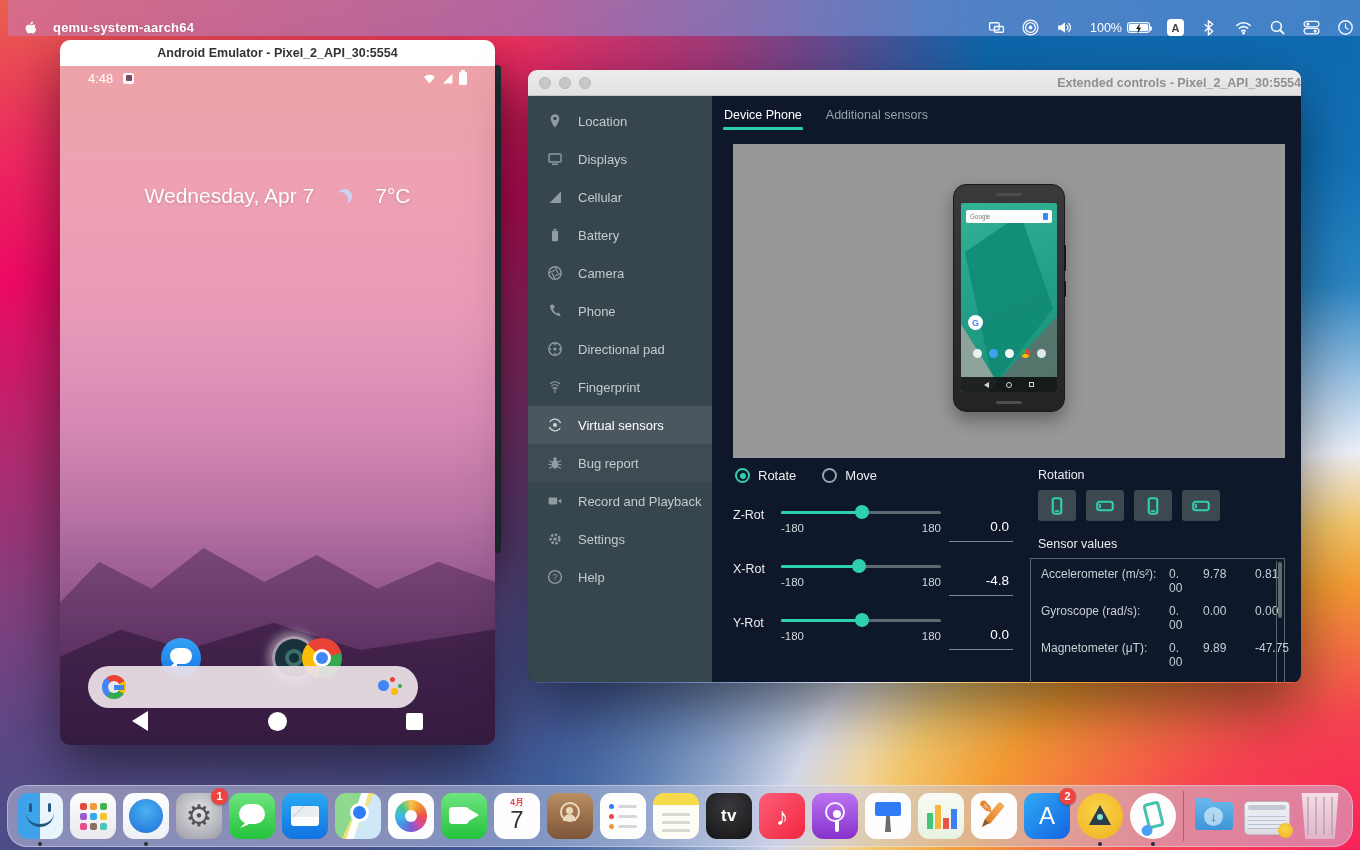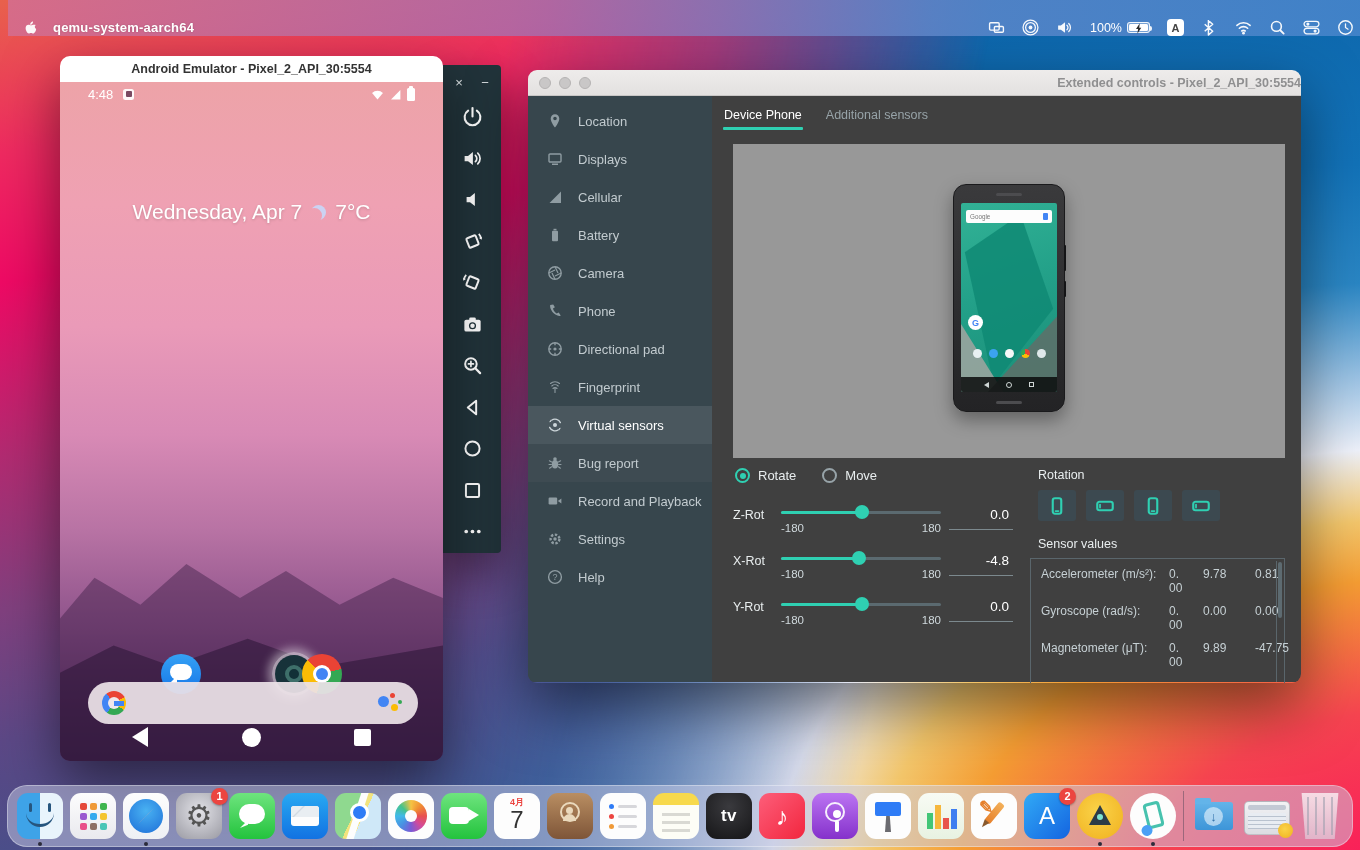--- a/index.html
+++ b/index.html
@@ -26,38 +26,38 @@
   .mb-ico{width:17px;height:17px;color:#fff;opacity:.95}
   .mb-batt-group{display:flex;align-items:center;gap:5px}
   .mb-batt-label{font-size:12.5px}
   .mb-batt{position:relative;width:23px;height:11px;border:1px solid rgba(255,255,255,.9);border-radius:3px;background:rgba(255,255,255,.25)}
   .mb-batt::before{content:"";position:absolute;inset:1px;background:#fff;border-radius:1.5px}
   .mb-batt::after{content:"";position:absolute;right:-3px;top:3px;width:2px;height:5px;background:rgba(255,255,255,.9);border-radius:0 2px 2px 0}
   .mb-bolt{position:absolute;left:5px;top:-1px;width:12px;height:13px;color:#2c2c2c;z-index:2}
   .mb-input{width:17px;height:17px;border-radius:4px;background:#fff;color:#444;font-weight:700;font-size:11px;display:flex;align-items:center;justify-content:center}
 
   
-  .emu-shell{position:absolute;left:60px;top:56px;width:383px;border-radius:10px;box-shadow:0 22px 55px rgba(0,0,0,.5);z-index:10}
+  .emu-shell{position:absolute;left:60px;top:40px;width:435px;border-radius:10px;box-shadow:0 22px 55px rgba(0,0,0,.5);z-index:10}
   .emu-titlebar{height:26px;background:#fff;border-radius:10px 10px 0 0;display:flex;align-items:center;justify-content:center;
     color:#333;font-size:12.5px;font-weight:700}
   .emu-screen{position:relative;height:679px;border-radius:0 0 10px 10px;overflow:hidden;
     background:linear-gradient(180deg,#eda3a8 0%,#efa1b3 18%,#ea9ab8 36%,#d88ab5 52%,#b873a4 66%,#8e538b 80%,#63366b 92%,#4b2a57 100%)}
   .mountain1{position:absolute;inset:0;background:rgba(62,31,70,.45);
     clip-path:polygon(0 79%,9% 73%,21% 77%,33% 71%,47% 76%,59% 72%,73% 77%,87% 73%,100% 76%,100% 100%,0 100%)}
   .mountain2{position:absolute;inset:0;background:rgba(42,20,52,.55);
     clip-path:polygon(0 87%,14% 83%,29% 86%,49% 82%,69% 86%,100% 83%,100% 100%,0 100%)}
   .emu-status{position:absolute;left:0;top:0;right:0;height:24px;display:flex;align-items:center;padding:0 28px;color:#fff}
   .emu-time{font-size:13px}
   .emu-notif{width:11px;height:11px;margin-left:10px;border-radius:2.5px;background:rgba(255,255,255,.92);position:relative}
   .emu-notif::after{content:"";position:absolute;inset:2.5px;background:#7a4a62;border-radius:1px}
   .emu-status-right{margin-left:auto;display:flex;align-items:center;gap:5px}
   .st-ico{width:13px;height:13px;color:#fff}
   .st-batt{width:8px;height:13px;background:#fff;border-radius:1.5px;position:relative}
   .st-batt::before{content:"";position:absolute;top:-2px;left:2px;right:2px;height:2px;background:#fff;border-radius:1px 1px 0 0}
-  .emu-clock{position:absolute;left:0;right:0;top:118px;display:flex;align-items:center;justify-content:center;gap:9px;
+  .emu-clock{position:absolute;left:0;right:0;top:118px;display:flex;align-items:center;justify-content:center;gap:23px;
     color:#fff;font-size:21px;font-weight:400;text-shadow:0 1px 3px rgba(0,0,0,.18)}
   .moon{display:inline-block;width:15px;height:15px;border-radius:50%;box-shadow:inset -4px 3px 0 0 #ccd2f2}
   .home-icons{position:absolute;left:0;right:0;top:570px;height:44px}
   .ic-msgs{position:absolute;left:101px;top:2px;width:40px;height:40px;border-radius:50%;background:linear-gradient(180deg,#35a1f4,#1576e8);}
   .ic-msgs::before{content:"";position:absolute;left:9px;top:10px;width:22px;height:16px;border-radius:8px;background:#fff}
   .ic-msgs::after{content:"";position:absolute;left:9px;top:22px;width:7px;height:7px;background:#fff;clip-path:polygon(0 100%,100% 0,100% 100%)}
   .ic-camring{position:absolute;left:212px;top:0;width:44px;height:44px;border-radius:50%;background:rgba(255,255,255,.55);box-shadow:0 0 10px 4px rgba(255,255,255,.45)}
   .ic-camring::before{content:"";position:absolute;inset:3px;border-radius:50%;background:#17323a}
   .ic-camring::after{content:"";position:absolute;inset:13px;border-radius:50%;border:4px solid #3e6f6a;background:#123037}
   .ic-chrome{position:absolute;left:242px;top:2px;width:40px;height:40px;border-radius:50%;
@@ -89,21 +89,21 @@
   .tb-btn{background:none;border:none;width:40px;height:40px;display:flex;align-items:center;justify-content:center;cursor:pointer;color:#fff;margin-top:1.5px}
   .tb-btn svg{width:21px;height:21px}
 
   
   .ec-window{position:absolute;left:528px;top:70px;width:773px;height:613px;border-radius:9px;overflow:hidden;
     box-shadow:0 24px 60px rgba(0,0,0,.5);z-index:20}
   .ec-titlebar{height:26px;background:linear-gradient(#eeeceb,#e3e1e0);display:flex;align-items:center;position:relative;border-bottom:1px solid #c9c7c6}
   .ec-lights{display:flex;gap:8px;padding-left:11px}
   .ec-light{width:12px;height:12px;border-radius:50%;background:#c9c7c7;border:.5px solid #b5b3b3}
   .ec-title{position:absolute;left:0;right:0;text-align:right;color:#8f8f90;font-size:12.5px;font-weight:700}
-  .ec-body{position:relative;height:586px;background:#404040;display:flex}
+  .ec-body{position:relative;height:586px;background:#0f172a;display:flex}
   .ec-sidebar{width:184px;background:#37464d;padding-top:6px;flex:0 0 auto}
   .side-item{height:38px;display:flex;align-items:center;gap:15px;padding-left:19px;color:#c2cbcf;font-size:13px;cursor:pointer}
   .side-item svg{width:16px;height:16px;color:#8f9ca2;flex:0 0 auto}
   .side-item[data-selected="true"]{background:#4a575e;color:#fff}
   .side-item[data-selected="true"] svg{color:#cdd6da}
   .side-item[data-selected="soft"]{background:#3e4b52}
   .ec-main{position:relative;flex:1}
   .ec-tabs{display:flex;gap:22px;padding:12px 0 0 11px}
   .tab{background:none;border:none;font-family:inherit;font-size:12.5px;color:#97a3a8;padding:0 1px 8px;cursor:pointer;position:relative}
   .tab[data-active="true"]{color:#fff}
@@ -143,21 +143,21 @@
   .radio-opt[data-selected="true"] .radio-circ{border-color:#2fd0b2}
   .radio-opt[data-selected="true"] .radio-circ::after{content:"";position:absolute;inset:2.5px;border-radius:50%;background:#2fd0b2}
   .radio-label{color:#e8edee;font-size:13px}
   .slider-row{display:grid;grid-template-columns:40px 1fr 64px;column-gap:8px;margin-bottom:13px;align-items:start}
   .sl-label{color:#e8edee;font-size:12.5px;margin-top:7px}
   .sl-track{position:relative;height:14px;margin-top:4px}
   .sl-track::before{content:"";position:absolute;left:0;right:0;top:6px;height:2.5px;background:#5b6a70;border-radius:2px}
   .sl-fill{position:absolute;left:0;top:6px;height:2.5px;background:#2fd0b2;border-radius:2px}
   .sl-thumb{position:absolute;top:0;width:14px;height:14px;border-radius:50%;background:#2fd0b2;transform:translateX(-50%);cursor:pointer}
   .sl-minmax{display:flex;justify-content:space-between;color:#cfd8dc;font-size:11.5px;margin-top:3px}
-  .sl-value{color:#fff;font-size:13.5px;text-align:right;border-bottom:1px solid #7c898e;padding:2px 4px 7px 2px;margin-top:4px}
+  .sl-value{color:#fff;font-size:13.5px;text-align:right;border-bottom:1px solid #7c898e;padding:2px 4px 7px 2px;margin-top:16px}
   .right-col{position:absolute;left:297px;right:0;top:0}
   .rot-label{color:#e8edee;font-size:12.5px;margin:2px 0 8px 8px}
   .rot-buttons{display:flex;gap:10px;margin-left:8px}
   .rot-btn{width:38px;height:31px;background:#3c4950;border:none;border-radius:3px;display:flex;align-items:center;justify-content:center;cursor:pointer;color:#2fd0b2}
   .rot-btn svg{width:20px;height:20px}
   .sv-label{color:#e8edee;font-size:12.5px;margin:16px 0 7px 8px}
   .sensor-box{position:relative;border:1px solid #5a666c;padding:8px 14px 6px 10px;min-height:102px}
   .sv-row{display:grid;grid-template-columns:122px 28px 46px 1fr;column-gap:6px;color:#c6d0d4;font-size:12px;margin-bottom:9px}
   .sv-v1{white-space:pre-line}
   .sv-scrollbar{position:absolute;right:1px;top:2px;bottom:2px;width:7px;border-left:1px solid #5a666c}

